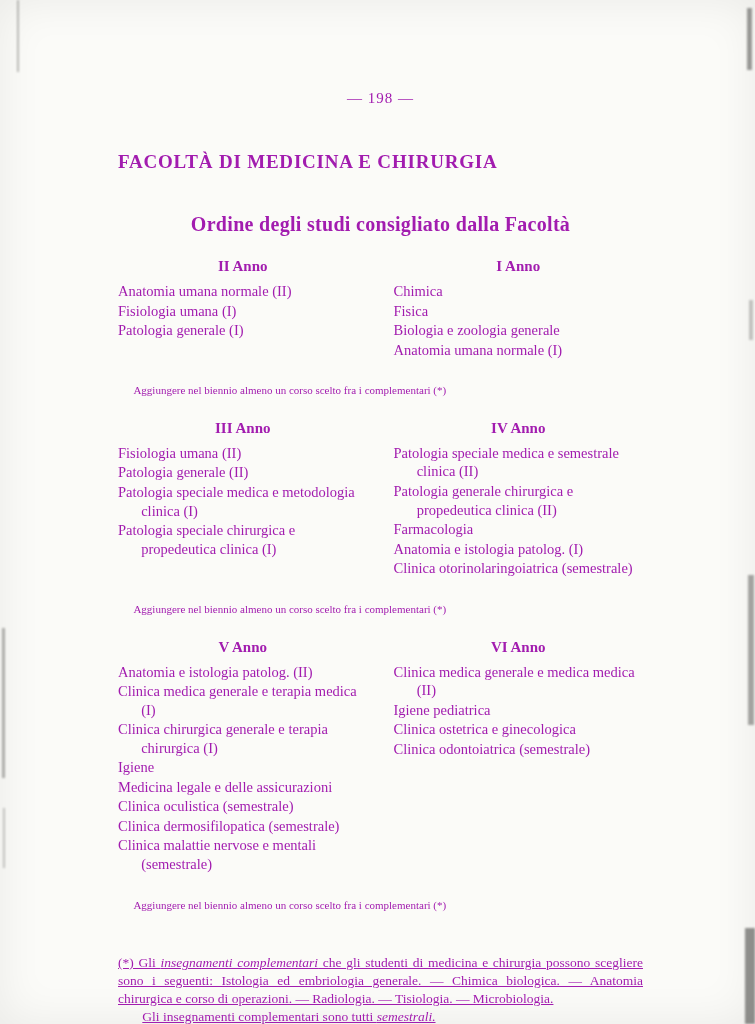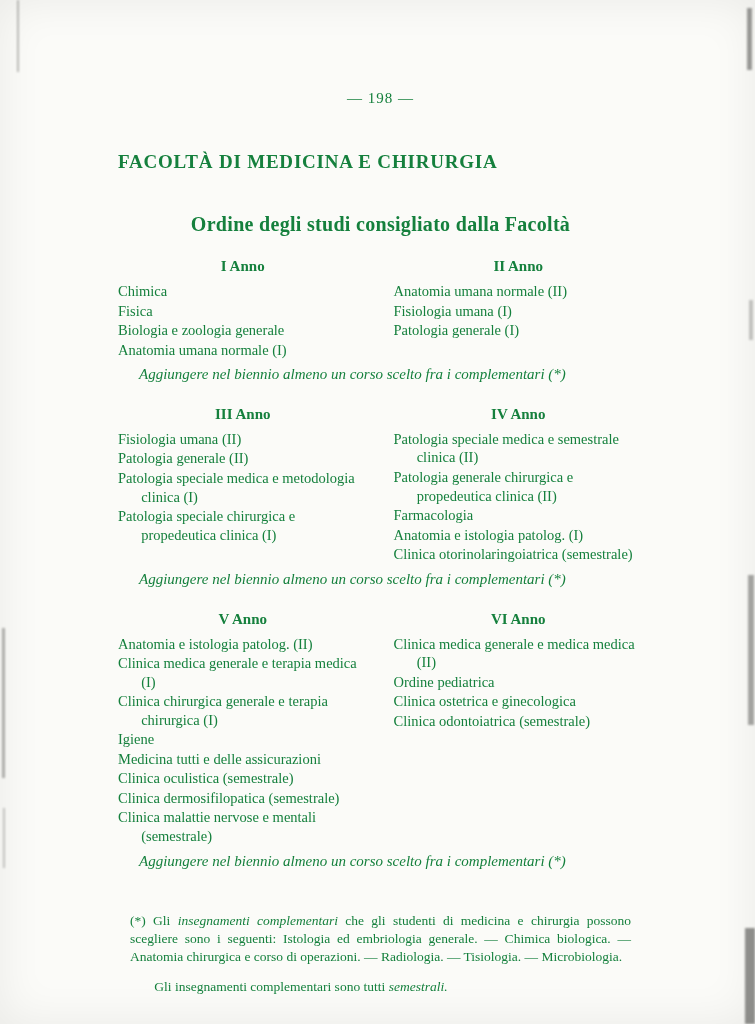--- a/index.html
+++ b/index.html
@@ -9,21 +9,21 @@
   }
   .page {
     position: relative;
     width: 755px;
     height: 1024px;
     margin: 0 auto;
     background: #fbfbf8;
     box-shadow: inset 0 0 45px rgba(0,0,0,0.07);
     overflow: hidden;
     font-family: "Liberation Serif", "DejaVu Serif", serif;
-    color: #15803d;
+    color: #a21caf;
   }
   .content {
     position: relative;
     padding: 0 112px 0 118px;
   }
   .pageno {
     margin-top: 90px;
     text-align: center;
     font-size: 15px;
     letter-spacing: 1px;
@@ -64,34 +64,34 @@
     padding: 0;
     font-size: 14.5px;
     line-height: 1.28;
   }
   ul.courses li {
     padding-left: 1.6em;
     text-indent: -1.6em;
     margin-bottom: 1px;
   }
   .note {
-    margin: 5px 0 8px 0;
-    font-size: 15px;
+    margin: 24px 0 8px 0;
+    font-size: 11px;
     text-indent: 1.4em;
     line-height: 1.25;
-    font-style: italic;
   }
   .footnote {
     margin-top: 42px;
     font-size: 13.5px;
     line-height: 1.32;
   }
   .footnote p {
-    margin: 12px;
+    margin: 0;
     text-align: justify;
+    text-decoration: underline;
   }
   .footnote p.indent {
     text-indent: 1.8em;
   }
   .footnote i {
     font-style: italic;
   }
   
   .artifact {
     position: absolute;
@@ -123,34 +123,34 @@
   <div class="content">
 
     <div class="pageno">— 198 —</div>
 
     <h1 class="title">FACOLTÀ DI MEDICINA E CHIRURGIA</h1>
 
     <h2 class="subtitle">Ordine degli studi consigliato dalla Facoltà</h2>
 
     <div class="row">
       <div class="col">
+        <h3 class="year-heading">II Anno</h3>
+        <ul class="courses">
+          <li>Anatomia umana normale (II)</li>
+          <li>Fisiologia umana (I)</li>
+          <li>Patologia generale (I)</li>
+        </ul>
+      </div>
+      <div class="col">
         <h3 class="year-heading">I Anno</h3>
         <ul class="courses">
           <li>Chimica</li>
           <li>Fisica</li>
           <li>Biologia e zoologia generale</li>
           <li>Anatomia umana normale (I)</li>
-        </ul>
-      </div>
-      <div class="col">
-        <h3 class="year-heading">II Anno</h3>
-        <ul class="courses">
-          <li>Anatomia umana normale (II)</li>
-          <li>Fisiologia umana (I)</li>
-          <li>Patologia generale (I)</li>
         </ul>
       </div>
     </div>
 
     <p class="note">Aggiungere nel biennio almeno un corso scelto fra i complementari (*)</p>
 
     <div class="row">
       <div class="col">
         <h3 class="year-heading">III Anno</h3>
         <ul class="courses">
@@ -175,31 +175,31 @@
     <p class="note">Aggiungere nel biennio almeno un corso scelto fra i complementari (*)</p>
 
     <div class="row">
       <div class="col">
         <h3 class="year-heading">V Anno</h3>
         <ul class="courses">
           <li>Anatomia e istologia patolog. (II)</li>
           <li>Clinica medica generale e terapia medica (I)</li>
           <li>Clinica chirurgica generale e terapia chirurgica (I)</li>
           <li>Igiene</li>
-          <li>Medicina tutti e delle assicurazioni</li>
+          <li>Medicina legale e delle assicurazioni</li>
           <li>Clinica oculistica (semestrale)</li>
           <li>Clinica dermosifilopatica (semestrale)</li>
           <li>Clinica malattie nervose e mentali (semestrale)</li>
         </ul>
       </div>
       <div class="col">
         <h3 class="year-heading">VI Anno</h3>
         <ul class="courses">
           <li>Clinica medica generale e medica medica (II)</li>
-          <li>Ordine pediatrica</li>
+          <li>Igiene pediatrica</li>
           <li>Clinica ostetrica e ginecologica</li>
           <li>Clinica odontoiatrica (semestrale)</li>
         </ul>
       </div>
     </div>
 
     <p class="note">Aggiungere nel biennio almeno un corso scelto fra i complementari (*)</p>
 
     <div class="footnote">
       <p><span>(*) Gli </span><i>insegnamenti complementari</i><span> che gli studenti di medicina e chirurgia possono scegliere sono i seguenti: Istologia ed embriologia generale. — Chimica biologica. — Anatomia chirurgica e corso di operazioni. — Radiologia. — Tisiologia. — Microbiologia.</span></p>

